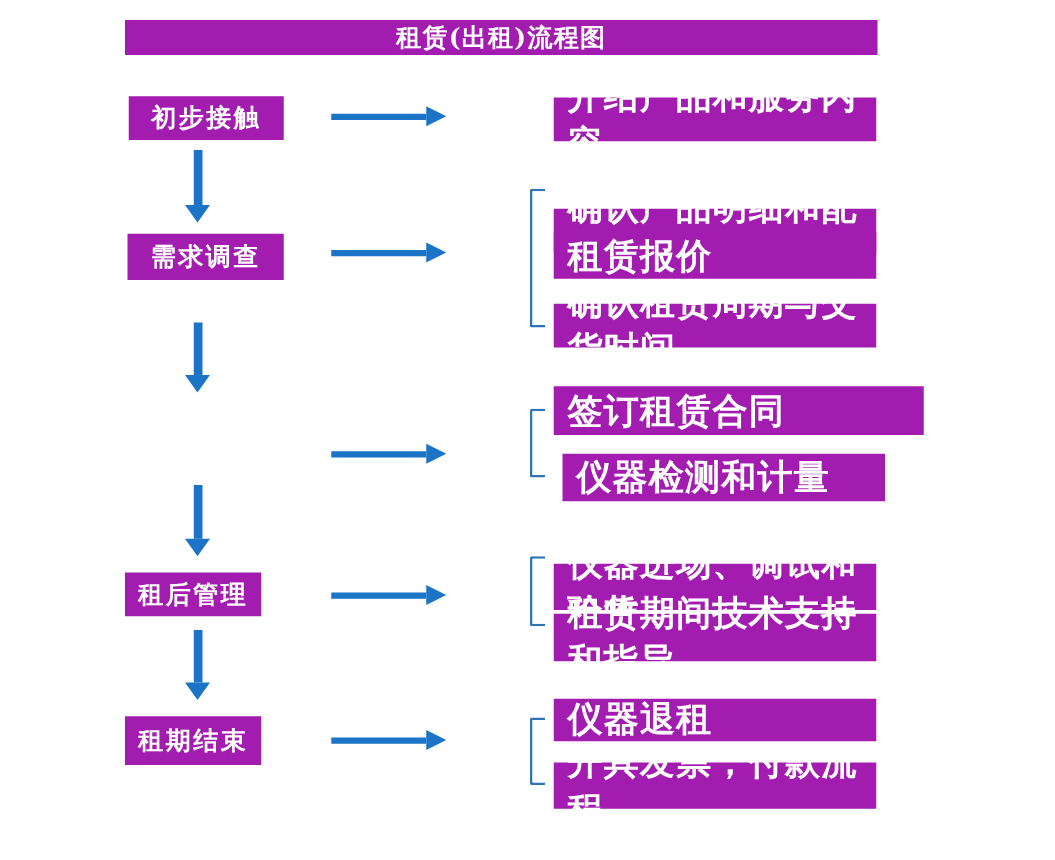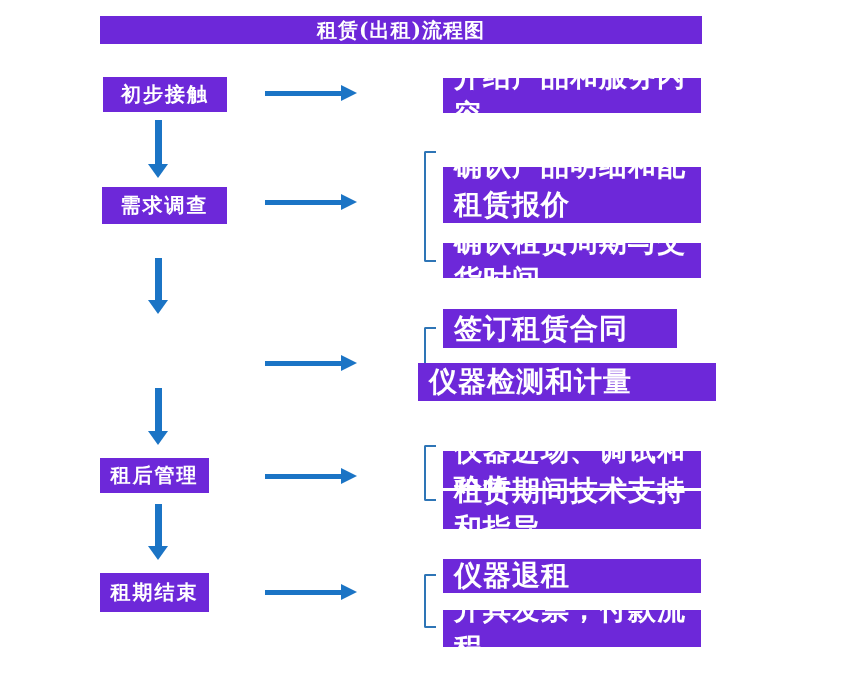--- a/index.html
+++ b/index.html
@@ -1,21 +1,21 @@
 <!DOCTYPE html>
 <html><head>
 <meta charset="utf-8">
 <style>
   html,body{margin:0;padding:0;background:#ffffff;}
   .canvas{
     position:relative;width:844px;height:688px;background:#ffffff;overflow:hidden;
     font-family:"DejaVu Serif","Liberation Serif",serif;
   }
   .bluebox{
-    position:absolute;background:#6d28d9;color:#ffffff;font-weight:bold;
+    position:absolute;background:#a21caf;color:#ffffff;font-weight:bold;
     display:flex;align-items:center;box-sizing:border-box;
   }
   .titlebar{
     left:100px;top:16px;width:602px;height:28px;justify-content:center;
     font-size:20px;letter-spacing:1px;
   }
   .stepbox{font-size:20px;letter-spacing:2px;justify-content:center;}
   .outbox{font-size:28px;letter-spacing:1px;padding-left:11px;justify-content:flex-start;}
 
   
@@ -23,22 +23,22 @@
   .s2{left:102px;top:187px;width:125px;height:37px;}
   .s3{left:103px;top:344px;width:109px;height:37px;}
   .s4{left:100px;top:458px;width:109px;height:35px;}
   .s5{left:100px;top:573px;width:109px;height:39px;}
 
   
   .o1{left:443px;top:78px;width:258px;height:35px;}
   .o2{left:443px;top:134px;width:258px;height:36px;margin-top:33px;}
   .o3{left:443px;top:186px;width:258px;height:37px;}
   .o4{left:443px;top:243px;width:258px;height:35px;}
-  .o5{left:443px;top:309px;width:234px;height:39px;}
-  .o6{left:418px;top:363px;width:298px;height:38px;}
+  .o5{left:443px;top:309px;width:296px;height:39px;}
+  .o6{left:450px;top:363px;width:258px;height:38px;}
   .o7{left:443px;top:423px;width:258px;height:37px;margin-top:28px;}
   .o8{left:443px;top:491px;width:258px;height:38px;}
   .o9{left:443px;top:559px;width:258px;height:34px;}
   .o10{left:443px;top:610px;width:258px;height:37px;}
 
   
   .harrow{position:absolute;left:265px;display:flex;align-items:center;height:16px;}
   .h-shaft{width:76px;height:5px;background:#1b74c5;}
   .h-head{width:0;height:0;border-left:16px solid #1b74c5;border-top:8px solid transparent;border-bottom:8px solid transparent;}
   .ha1{top:85px;} .ha2{top:194px;} .ha3{top:355px;} .ha4{top:468px;} .ha5{top:584px;}

